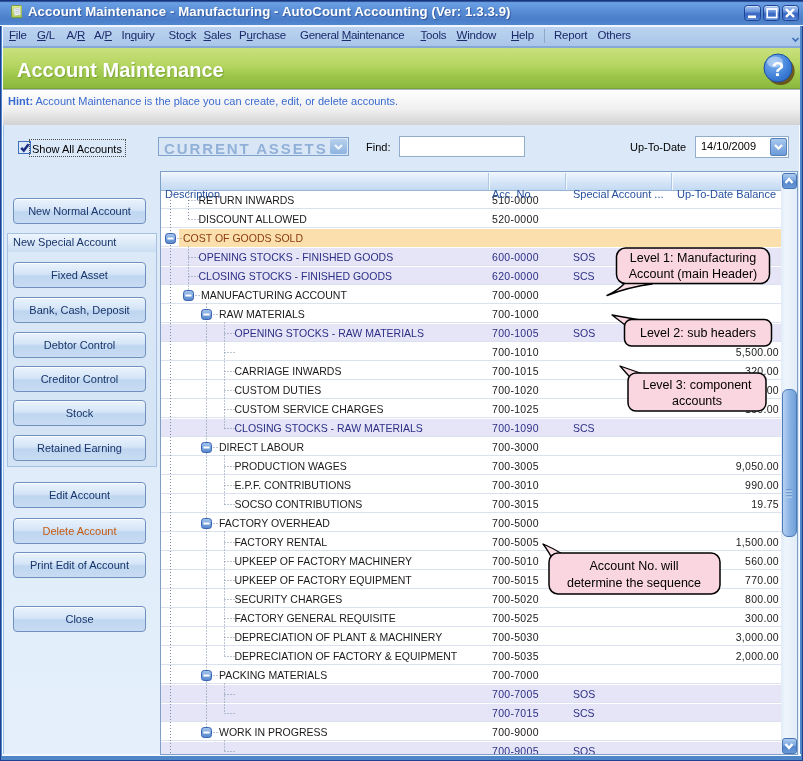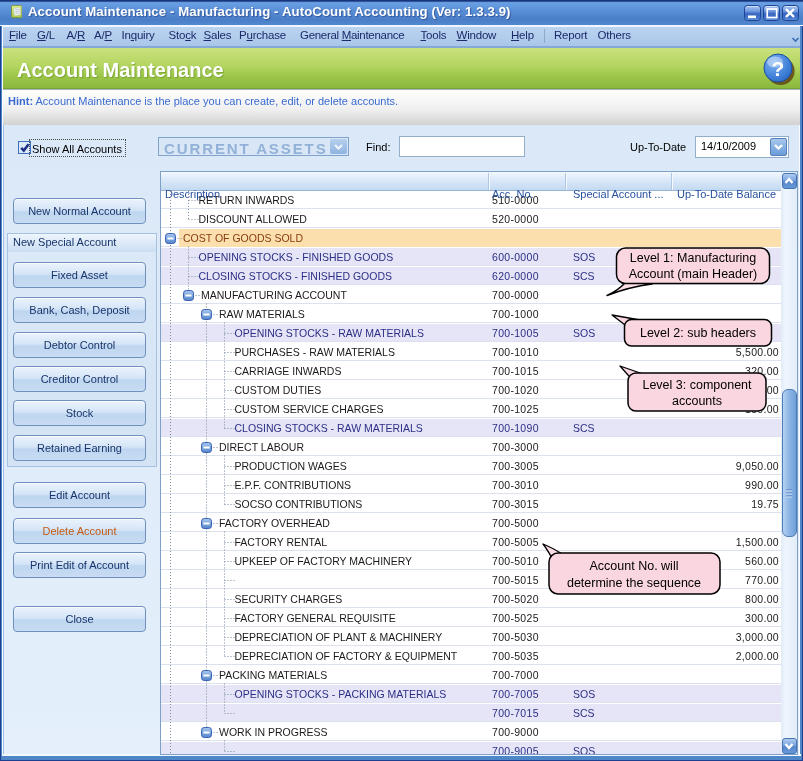--- a/index.html
+++ b/index.html
@@ -218,21 +218,20 @@
 <div class="ct" style="left:40.0px;top:114px;color:#1a1a1a">MANUFACTURING ACCOUNT</div>
 <div class="ct nm" style="left:331px;top:114px;color:#1a1a1a">700-0000</div>
 <div class="row" style="top:133px;background:#ffffff"></div>
 <div class="ct" style="left:58.0px;top:133px;color:#1a1a1a">RAW MATERIALS</div>
 <div class="ct nm" style="left:331px;top:133px;color:#1a1a1a">700-1000</div>
 <div class="row" style="top:152px;background:#e6e5f7"></div>
 <div class="ct" style="left:73.5px;top:152px;color:#2b2f85">OPENING STOCKS - RAW MATERIALS</div>
 <div class="ct nm" style="left:331px;top:152px;color:#2b2f85">700-1005</div>
 <div class="ct" style="left:412px;top:152px;color:#2b2f85">SOS</div>
 <div class="row" style="top:171px;background:#ffffff"></div>
-<div class="ct" style="left:73.5px;top:171px;color:#1a1a1a">PURCHASES - RAW MATERIALS</div>
 <div class="ct nm" style="left:331px;top:171px;color:#1a1a1a">700-1010</div>
 <div class="ct cv nm" style="top:171px;color:#1a1a1a">5,500.00</div>
 <div class="row" style="top:190px;background:#ffffff"></div>
 <div class="ct" style="left:73.5px;top:190px;color:#1a1a1a">CARRIAGE INWARDS</div>
 <div class="ct nm" style="left:331px;top:190px;color:#1a1a1a">700-1015</div>
 <div class="ct cv nm" style="top:190px;color:#1a1a1a">320.00</div>
 <div class="row" style="top:209px;background:#ffffff"></div>
 <div class="ct" style="left:73.5px;top:209px;color:#1a1a1a">CUSTOM DUTIES</div>
 <div class="ct nm" style="left:331px;top:209px;color:#1a1a1a">700-1020</div>
 <div class="ct cv nm" style="top:209px;color:#1a1a1a">100.00</div>
@@ -264,20 +263,21 @@
 <div class="ct nm" style="left:331px;top:342px;color:#1a1a1a">700-5000</div>
 <div class="row" style="top:361px;background:#ffffff"></div>
 <div class="ct" style="left:73.5px;top:361px;color:#1a1a1a">FACTORY RENTAL</div>
 <div class="ct nm" style="left:331px;top:361px;color:#1a1a1a">700-5005</div>
 <div class="ct cv nm" style="top:361px;color:#1a1a1a">1,500.00</div>
 <div class="row" style="top:380px;background:#ffffff"></div>
 <div class="ct" style="left:73.5px;top:380px;color:#1a1a1a">UPKEEP OF FACTORY MACHINERY</div>
 <div class="ct nm" style="left:331px;top:380px;color:#1a1a1a">700-5010</div>
 <div class="ct cv nm" style="top:380px;color:#1a1a1a">560.00</div>
 <div class="row" style="top:399px;background:#ffffff"></div>
+<div class="ct" style="left:73.5px;top:399px;color:#1a1a1a">UPKEEP OF FACTORY EQUIPMENT</div>
 <div class="ct nm" style="left:331px;top:399px;color:#1a1a1a">700-5015</div>
 <div class="ct cv nm" style="top:399px;color:#1a1a1a">770.00</div>
 <div class="row" style="top:418px;background:#ffffff"></div>
 <div class="ct" style="left:73.5px;top:418px;color:#1a1a1a">SECURITY CHARGES</div>
 <div class="ct nm" style="left:331px;top:418px;color:#1a1a1a">700-5020</div>
 <div class="ct cv nm" style="top:418px;color:#1a1a1a">800.00</div>
 <div class="row" style="top:437px;background:#ffffff"></div>
 <div class="ct" style="left:73.5px;top:437px;color:#1a1a1a">FACTORY GENERAL REQUISITE</div>
 <div class="ct nm" style="left:331px;top:437px;color:#1a1a1a">700-5025</div>
 <div class="ct cv nm" style="top:437px;color:#1a1a1a">300.00</div>
@@ -286,21 +286,20 @@
 <div class="ct nm" style="left:331px;top:456px;color:#1a1a1a">700-5030</div>
 <div class="ct cv nm" style="top:456px;color:#1a1a1a">3,000.00</div>
 <div class="row" style="top:475px;background:#ffffff"></div>
 <div class="ct" style="left:73.5px;top:475px;color:#1a1a1a">DEPRECIATION OF FACTORY &amp; EQUIPMENT</div>
 <div class="ct nm" style="left:331px;top:475px;color:#1a1a1a">700-5035</div>
 <div class="ct cv nm" style="top:475px;color:#1a1a1a">2,000.00</div>
 <div class="row" style="top:494px;background:#ffffff"></div>
 <div class="ct" style="left:58.0px;top:494px;color:#1a1a1a">PACKING MATERIALS</div>
 <div class="ct nm" style="left:331px;top:494px;color:#1a1a1a">700-7000</div>
 <div class="row" style="top:513px;background:#e6e5f7"></div>
-<div class="ct" style="left:73.5px;top:513px;color:#2b2f85">OPENING STOCKS - PACKING MATERIALS</div>
 <div class="ct nm" style="left:331px;top:513px;color:#2b2f85">700-7005</div>
 <div class="ct" style="left:412px;top:513px;color:#2b2f85">SOS</div>
 <div class="row" style="top:532px;background:#e6e5f7"></div>
 <div class="ct nm" style="left:331px;top:532px;color:#2b2f85">700-7015</div>
 <div class="ct" style="left:412px;top:532px;color:#2b2f85">SCS</div>
 <div class="row" style="top:551px;background:#ffffff"></div>
 <div class="ct" style="left:58.0px;top:551px;color:#1a1a1a">WORK IN PROGRESS</div>
 <div class="ct nm" style="left:331px;top:551px;color:#1a1a1a">700-9000</div>
 <div class="row" style="top:570px;background:#e6e5f7"></div>
 <div class="ct nm" style="left:331px;top:570px;color:#2b2f85">700-9005</div>

